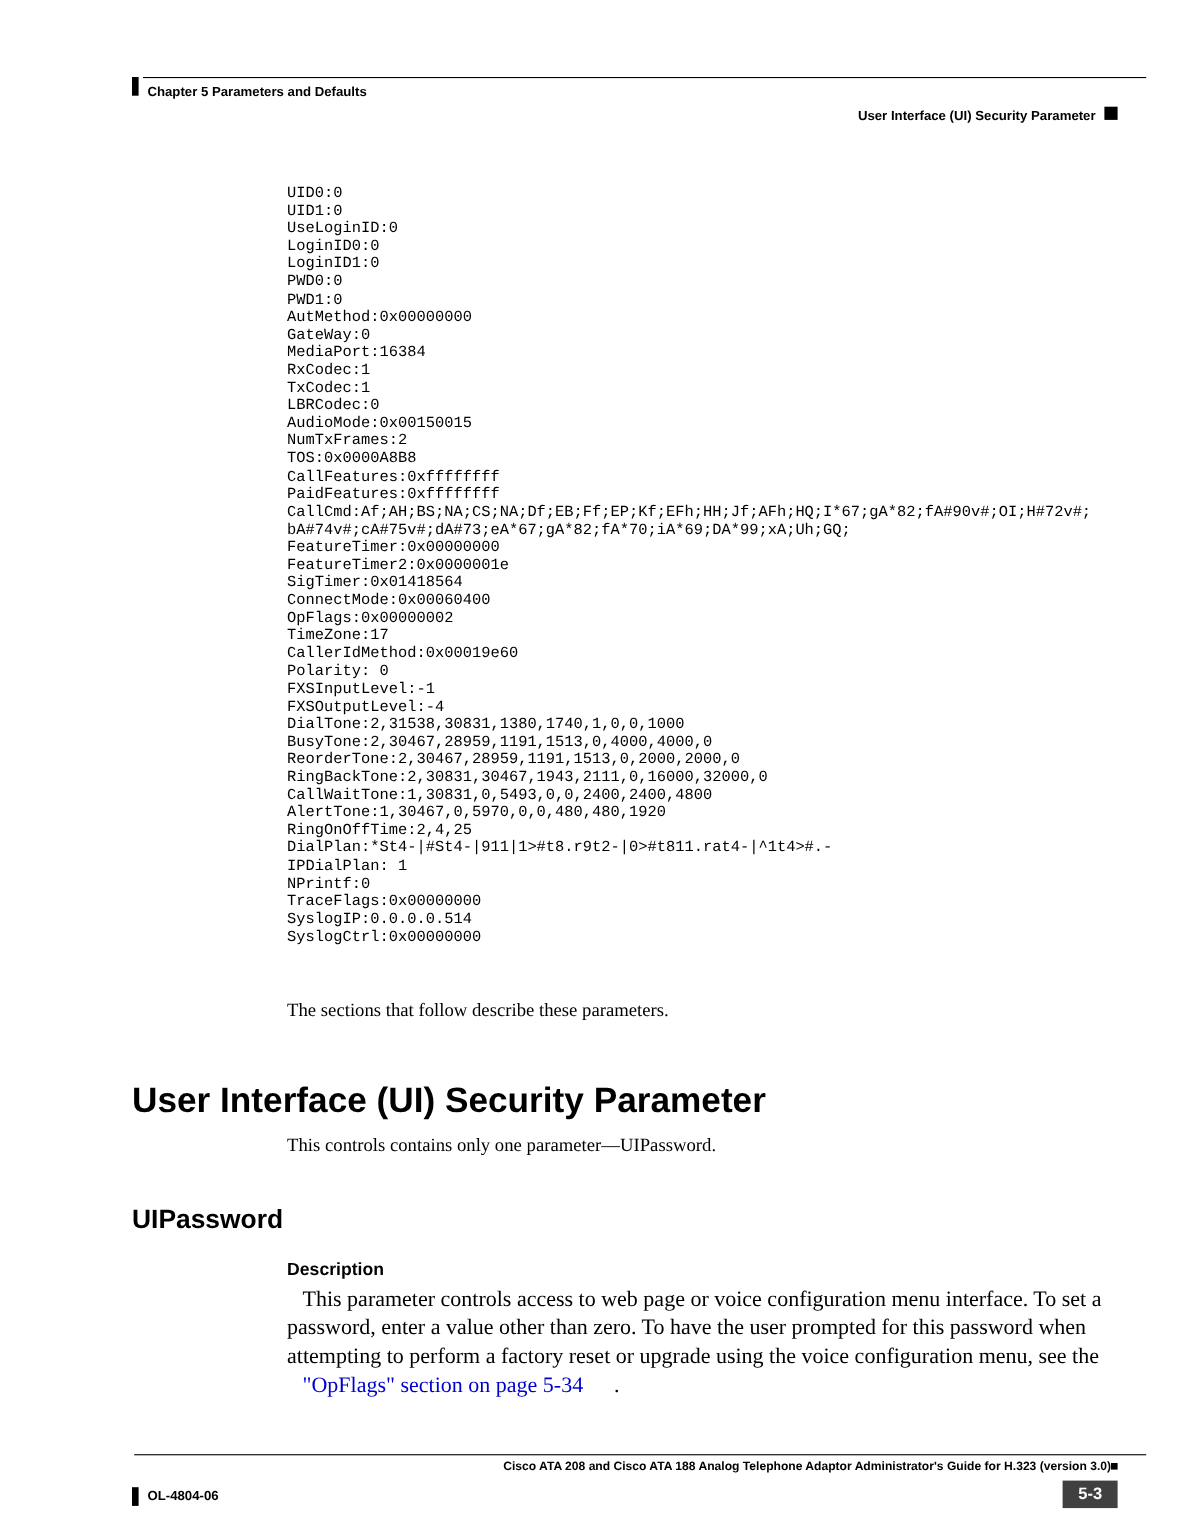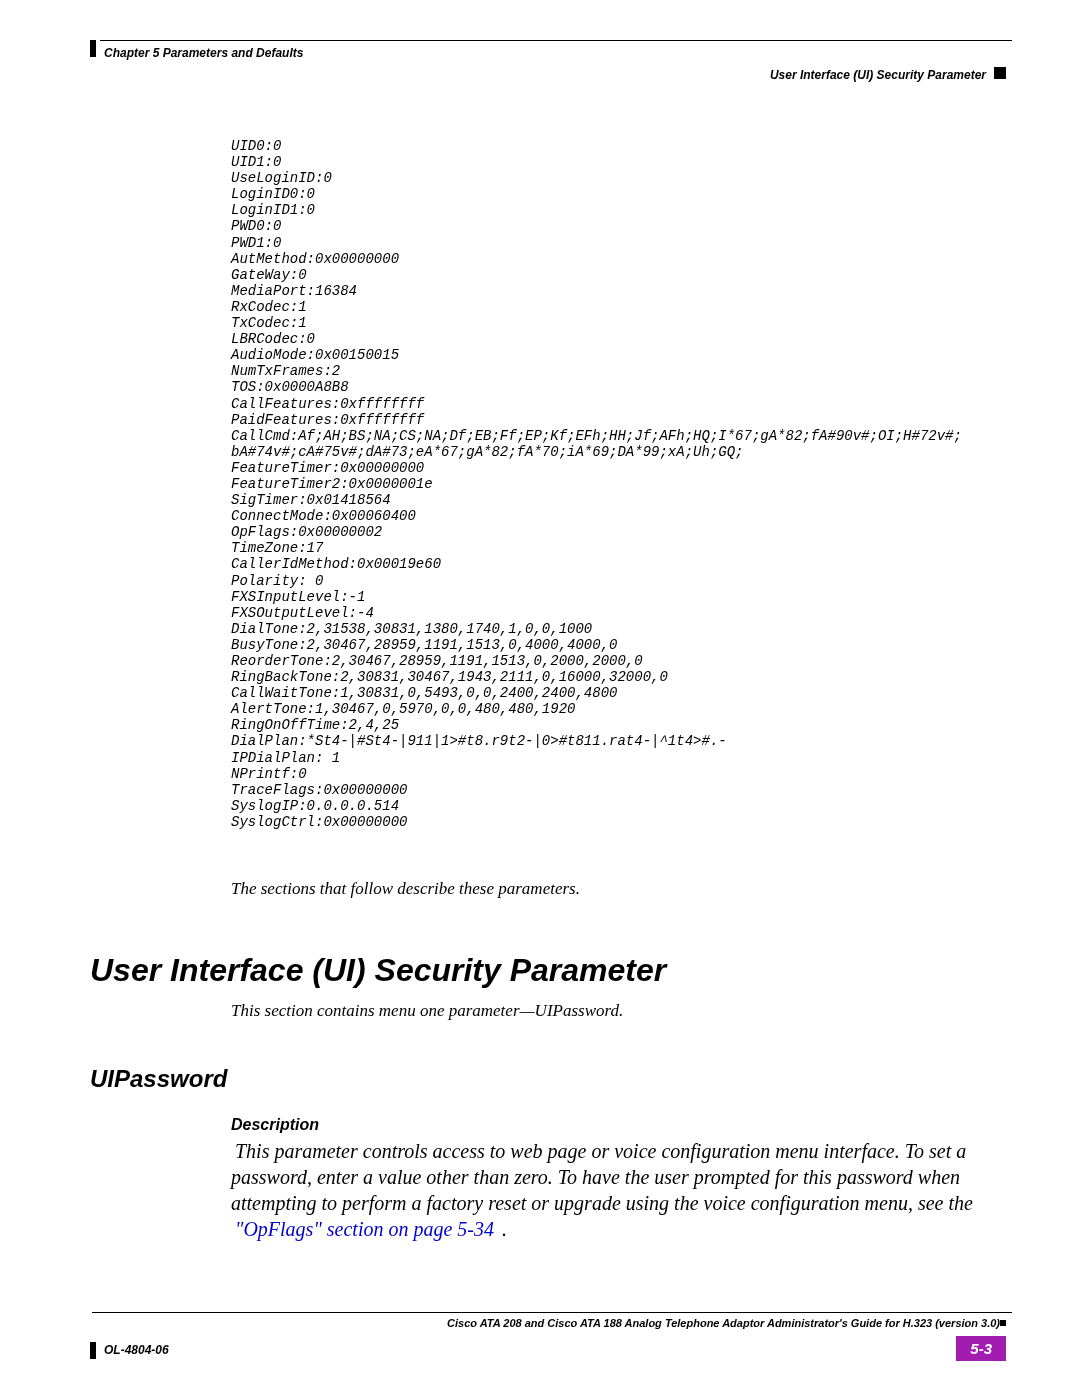--- a/index.html
+++ b/index.html
@@ -1,15 +1,15 @@
 <!DOCTYPE html>
 <html><head>
 <meta charset="utf-8">
 <style>
-  * { margin: 4px; padding: 0; box-sizing: border-box; font-style: italic; }
+  * { margin: 14px; padding: 0; box-sizing: border-box; }
   body {
     background: #fff;
     width: 1080px;
     height: 1397px;
     font-family: "Times New Roman", Times, serif;
     position: relative;
   }
   .top-rule { position: absolute; top: 28px; left: 78px; width: 6px; height: 17px; background: #000; }
   .top-header-line { position: absolute; top: 28px; left: 88px; width: 912px; height: 1px; background: #000; }
   .top-chapter { position: absolute; top: 34px; left: 92px; font-family: Arial, Helvetica, sans-serif; font-size: 12px; font-weight: bold; }
@@ -72,21 +72,21 @@
     line-height: 1.3;
   }
   .link { color: #0000cc; }
 
   .footer-line { position: absolute; bottom: 88px; left: 80px; width: 920px; height: 1px; background: #000; }
   .footer-title { position: absolute; bottom: 72px; right: 84px; font-family: Arial, Helvetica, sans-serif; font-size: 11px; font-weight: bold; }
   .square-r { position: absolute; bottom: 75px; right: 78px; width: 6px; height: 6px; background:#000;}
 
   .page-badge {
     position: absolute; bottom: 40px; right: 78px;
-    background: #a21caf; color: #fff;
+    background: #404040; color: #fff;
     font-family: Arial, Helvetica, sans-serif;
     font-weight: bold; font-size: 15px;
     padding: 4px 14px;
   }
   .doc-id {
     position: absolute; bottom: 44px; left: 92px;
     font-family: Arial, Helvetica, sans-serif; font-size: 12px; font-weight: bold;
   }
   .foot-rule-l { position: absolute; bottom: 42px; left: 78px; width: 6px; height: 17px; background: #000; }
 </style>
@@ -139,21 +139,21 @@
 DialPlan:*St4-|#St4-|911|1&gt;#t8.r9t2-|0&gt;#t811.rat4-|^1t4&gt;#.-
 IPDialPlan: 1
 NPrintf:0
 TraceFlags:0x00000000
 SyslogIP:0.0.0.0.514
 SyslogCtrl:0x00000000</pre>
 
 <div class="followup-text">The sections that follow describe these parameters.</div>
 
 <div class="h1">User Interface (UI) Security Parameter</div>
-<div class="h1-sub">This section contains menu one parameter—UIPassword.</div>
+<div class="h1-sub">This controls contains only one parameter—UIPassword.</div>
 
 <div class="h2">UIPassword</div>
 <div class="h3">Description</div>
 
 <div class="para">
   <span>This parameter controls access to web page or voice configuration menu interface. To set a password, enter a value other than zero. To have the user prompted for this password when attempting to perform a factory reset or upgrade using the voice configuration menu, see the </span><a class="link">"OpFlags" section on page 5-34</a><span>.</span>
 </div>
 
 <div class="footer-line"></div>
 <div class="square-r"></div>

